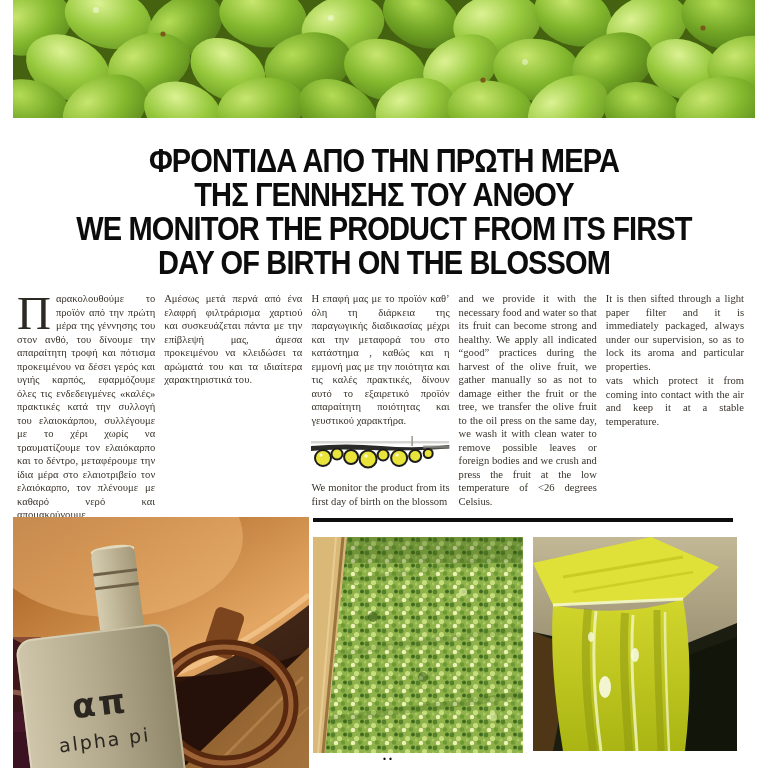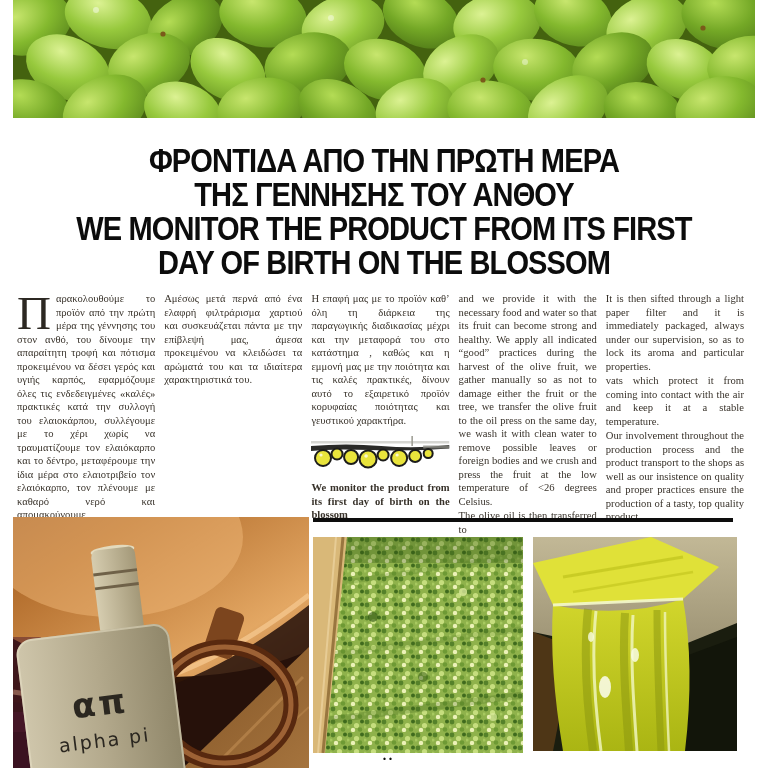--- a/index.html
+++ b/index.html
@@ -14,21 +14,21 @@
     font-size:33px;line-height:34px;color:#0c0c0c;letter-spacing:-1px;
     transform:scaleX(.88);}
 
   .cols{position:absolute;left:17px;top:292px;width:727px;display:flex;gap:9px;
     font-size:10.6px;line-height:13.5px;text-align:justify;}
   .col{flex:1 1 0;min-width:0;}
   .col p{margin:0 0 1px 0;}
   .dropcap{float:left;font-size:47px;line-height:38px;padding:2px 5px 0 0;color:#2c2822;}
 
   .oil-drops{width:100%;height:38px;margin:9px 0 7px 0;display:block;}
-  .caption{text-align:justify;font-weight:bold;}
+  .caption{text-align:justify;}
 
   .photo-left{position:absolute;left:13px;top:517px;width:296px;height:251px;}
   .photo-left svg{display:block;width:100%;height:100%;}
 
   .rule{position:absolute;left:313px;top:518px;width:420px;height:4px;background:#0d0d0d;}
 
   .photo-mid{position:absolute;left:313px;top:537px;width:210px;height:216px;}
   .photo-mid svg{display:block;width:100%;height:100%;}
 
   .photo-right{position:absolute;left:533px;top:537px;width:204px;height:214px;}
@@ -107,21 +107,21 @@
 </div>
 
 <div class="cols">
   <div class="col" lang="el">
     <p><span class="dropcap">Π</span><span>αρακολουθούμε το προϊόν από την πρώτη μέρα της γέννησης του στον ανθό, του δίνουμε την απαραίτητη τροφή και πότισμα προκειμένου να δέσει γερός και υγιής καρπός, εφαρμόζουμε όλες τις ενδεδειγμένες «καλές» πρακτικές κατά την συλλογή του ελαιοκάρπου, συλλέγουμε με το χέρι χωρίς να τραυματίζουμε τον ελαιόκαρπο και το δέντρο, μεταφέρουμε την ίδια μέρα στο ελαιοτριβείο τον ελαιόκαρπο, τον πλένουμε με καθαρό νερό και απομακρύνουμε</span></p>
   </div>
   <div class="col" lang="el">
     <p>Αμέσως μετά περνά από ένα ελαφρή φιλτράρισμα χαρτιού και συσκευάζεται πάντα με την επίβλεψή μας, άμεσα προκειμένου να κλειδώσει τα αρώματά του και τα ιδιαίτερα χαρακτηριστικά του.</p>
   </div>
   <div class="col" lang="el">
-    <p>Η επαφή μας με το προϊόν καθ’ όλη τη διάρκεια της παραγωγικής διαδικασίας μέχρι και την μεταφορά του στο κατάστημα , καθώς και η εμμονή μας με την ποιότητα και τις καλές πρακτικές, δίνουν αυτό το εξαιρετικό προϊόν κορυφαίας ποιότητας και γευστικού χαρακτήρα.</p>
+    <p>Η επαφή μας με το προϊόν καθ’ όλη τη διάρκεια της παραγωγικής διαδικασίας μέχρι και την μεταφορά του στο κατάστημα , καθώς και η εμμονή μας με την ποιότητα και τις καλές πρακτικές, δίνουν αυτό το εξαιρετικό προϊόν απαραίτητη ποιότητας και γευστικού χαρακτήρα.</p>
     <svg class="oil-drops" viewBox="0 0 138 38" preserveAspectRatio="none">
       <rect width="138" height="38" fill="#ffffff"></rect>
       <rect x="0" y="5" width="138" height="2.5" fill="#b5b5ad" opacity="0.55"></rect>
       <line x1="101" y1="0" x2="101" y2="10" stroke="#9a9a90" stroke-width="1.5"></line>
       <path d="M0 10 Q 35 7 70 10 T 138 9 L 138 12.5 Q 100 15.5 60 14 T 0 15 Z" fill="#2a2a28"></path>
       <rect x="112" y="9.5" width="26" height="3" fill="#8a8a82" opacity="0.8"></rect>
       <g stroke="#1c1c1a" stroke-width="2" fill="#e9e43c">
         <circle cx="12" cy="22" r="8"></circle>
         <circle cx="26" cy="18" r="5.5"></circle>
         <circle cx="40" cy="21" r="7"></circle>
@@ -132,26 +132,24 @@
         <circle cx="117" cy="17.5" r="4.5"></circle>
       </g>
       <circle cx="10" cy="19" r="1.6" fill="#ffffff" opacity="0.75"></circle>
       <circle cx="55" cy="20" r="1.8" fill="#ffffff" opacity="0.75"></circle>
       <circle cx="86" cy="19" r="1.6" fill="#ffffff" opacity="0.75"></circle>
     </svg>
     <p class="caption" lang="en">We monitor the product from its first day of birth on the blossom</p>
   </div>
   <div class="col" lang="en">
     <p>and we provide it with the necessary food and water so that its fruit can become strong and healthy. We apply all indicated “good” practices during the harvest of the olive fruit, we gather manually so as not to damage either the fruit or the tree, we transfer the olive fruit to the oil press on the same day, we wash it with clean water to remove possible leaves or foreign bodies and we crush and press the fruit at the low temperature of &lt;26 degrees Celsius.</p>
-    <p>The olive oil is then transferred to</p>
   </div>
   <div class="col" lang="en">
     <p>It is then sifted through a light paper filter and it is immediately packaged, always under our supervision, so as to lock its aroma and particular properties.</p>
     <p>vats which protect it from coming into contact with the air and keep it at a stable temperature.</p>
-    <p>Our involvement throughout the production process and the product transport to the shops as well as our insistence on quality and proper practices ensure the production of a tasty, top quality product.</p>
   </div>
 </div>
 
 <div class="photo-left">
   <svg viewBox="0 0 296 251" preserveAspectRatio="none">
     <defs>
       <linearGradient id="cop1" x1="0" y1="0" x2="1" y2="1">
         <stop offset="0%" stop-color="#6b3317"></stop>
           <stop offset="45%" stop-color="#b5702f"></stop>
         <stop offset="75%" stop-color="#e3a763"></stop>

